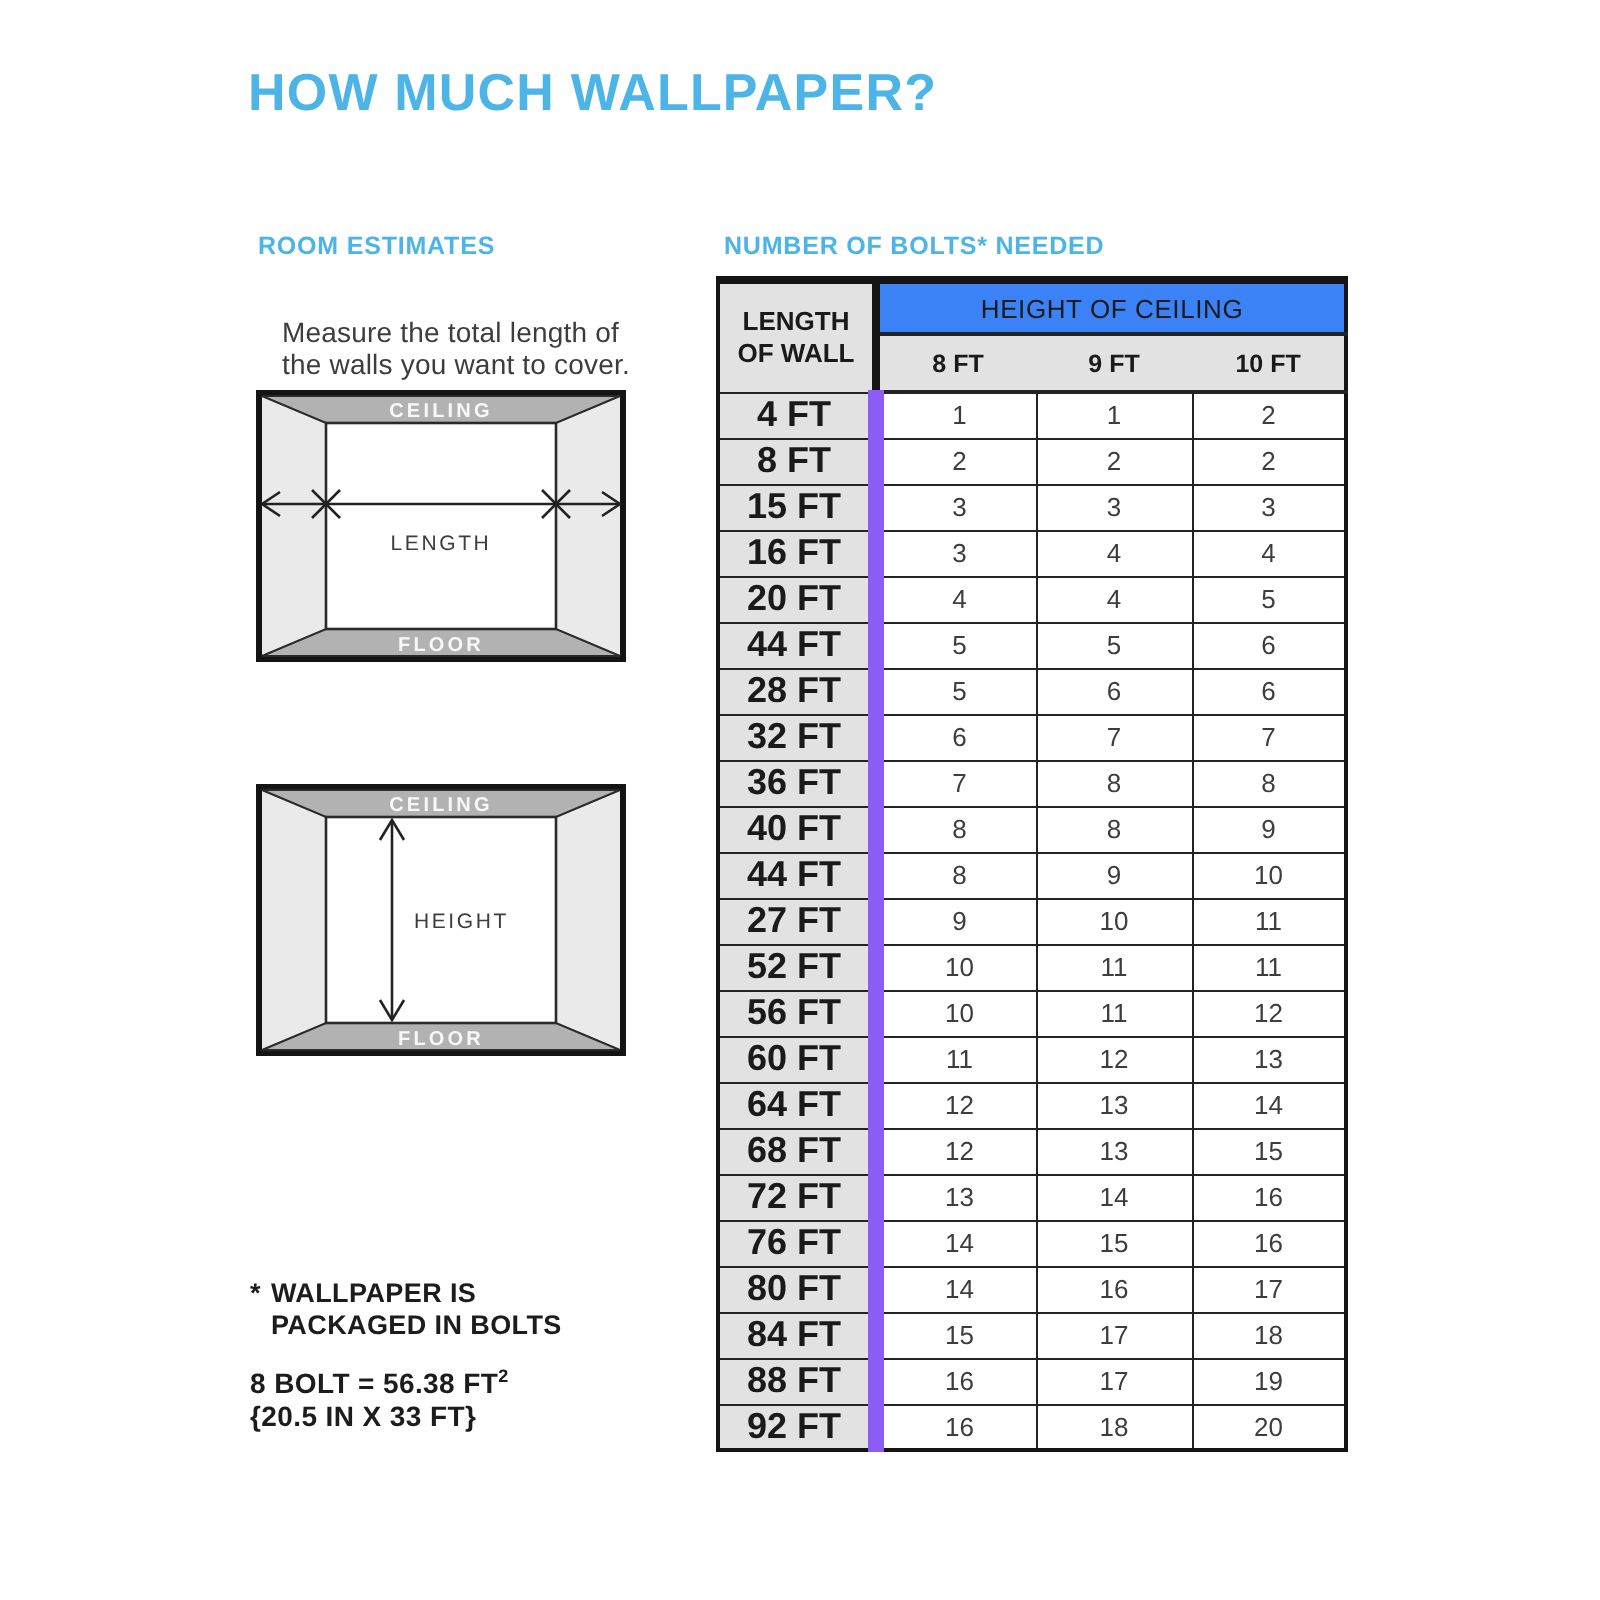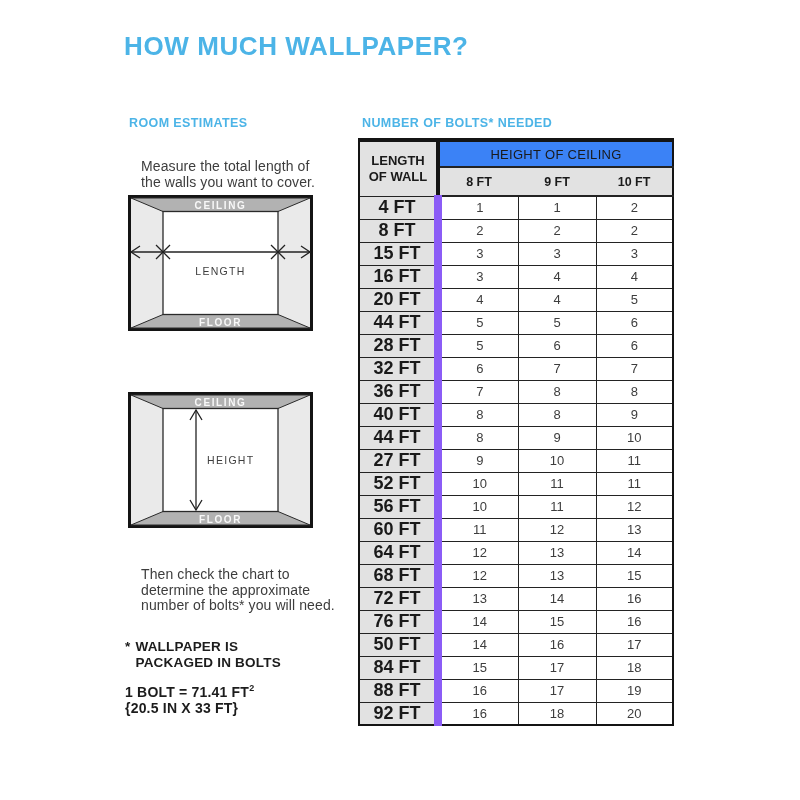--- a/index.html
+++ b/index.html
@@ -113,32 +113,29 @@
     <text class="wall-label" x="92.5" y="13.5" text-anchor="middle">CEILING</text>
     <text class="wall-label" x="92.5" y="130.5" text-anchor="middle">FLOOR</text>
     <g stroke="#222222" stroke-width="1.3" fill="none">
       <line x1="68" y1="18" x2="68" y2="118"></line>
       <polyline points="62,28 68,18 74,28"></polyline>
       <polyline points="62,108 68,118 74,108"></polyline>
     </g>
     <text class="measure-label" x="79" y="72" text-anchor="start">HEIGHT</text>
   </svg>
 
-  <p class="body-text step3">Then check the chart to
-determine the approximate
-number of bolts* you will need.</p>
 
   <div class="footnote">
     <span>*</span>
     <span>WALLPAPER IS
 PACKAGED IN BOLTS</span>
   </div>
 
   <div class="bolt-info">
-    <div><span>1 BOLT = 71.41 FT</span><sup>2</sup></div>
+    <div><span>8 BOLT = 56.38 FT</span><sup>2</sup></div>
     <div>{20.5 IN X 33 FT}</div>
   </div>
 
   <h2 class="sec-head table">NUMBER OF BOLTS* NEEDED</h2>
 
   <div class="table-wrap">
     <table class="bolts">
       <colgroup>
         <col style="width:79px">
           <col style="width:80px">
@@ -266,21 +263,21 @@
             <td>14</td>
             <td>16</td>
           </tr>
           <tr>
             <th class="len-cell">76 FT</th>
             <td>14</td>
             <td>15</td>
             <td>16</td>
           </tr>
           <tr>
-            <th class="len-cell">50 FT</th>
+            <th class="len-cell">80 FT</th>
             <td>14</td>
             <td>16</td>
             <td>17</td>
           </tr>
           <tr>
             <th class="len-cell">84 FT</th>
             <td>15</td>
             <td>17</td>
             <td>18</td>
           </tr>

